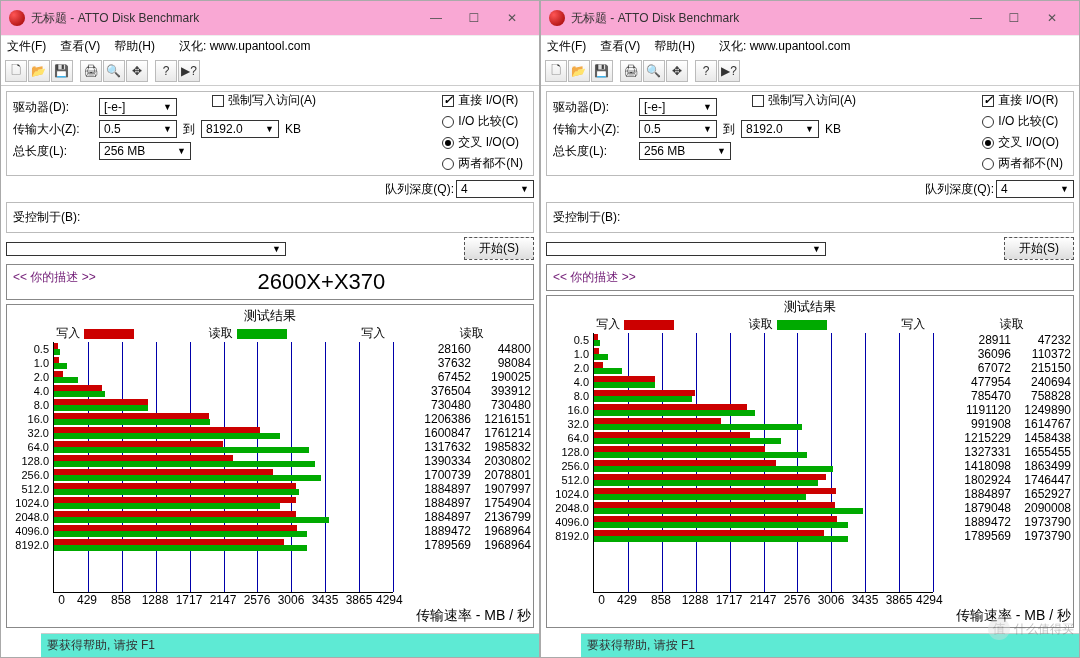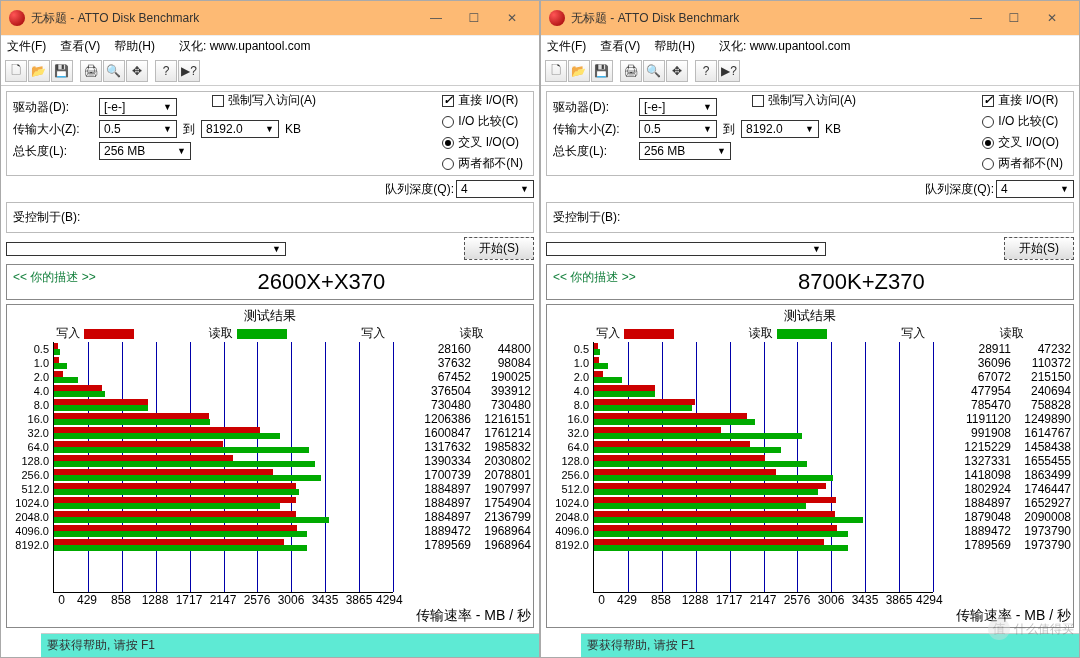--- a/index.html
+++ b/index.html
@@ -1,18 +1,18 @@
 <!DOCTYPE html>
 <html><head>
 <meta charset="utf-8">
 <style>
 *{box-sizing:border-box;margin:0;padding:0;font-family:"Microsoft YaHei",SimSun,Arial,sans-serif;font-size:12px;}
 body{background:#efefef;width:1080px;height:658px;display:flex;}
 .win{flex:1;background:#fff;border:1px solid #aaa;display:flex;flex-direction:column;position:relative;}
-.titlebar{display:flex;align-items:center;padding:6px 8px;background:#fdba74;border-bottom:1px solid #eee;}
+.titlebar{display:flex;align-items:center;padding:6px 8px;background:#f9a8d4;border-bottom:1px solid #eee;}
 .titlebar .ricon{width:16px;height:16px;border-radius:50%;background:radial-gradient(circle at 30% 30%,#f55,#900);margin-right:6px;}
 .titlebar .ttext{flex:1;color:#333;}
 .wbtn{width:38px;height:22px;display:flex;align-items:center;justify-content:center;color:#555;}
 .menubar{display:flex;align-items:center;padding:2px 6px;color:#000;gap:14px;}
 .menubar .hz{margin-left:10px;}
 .toolbar{display:flex;align-items:center;padding:3px 4px;gap:1px;border-bottom:1px solid #ccc;}
 .tbtn{width:22px;height:22px;border:1px solid #bbb;background:linear-gradient(#fff,#e8e8e8);display:flex;align-items:center;justify-content:center;font-size:12px;color:#333;}
 .tsep{width:5px;}
 .content{flex:1;padding:5px;display:flex;flex-direction:column;gap:4px;}
 .gbox{border:1px solid #bbb;padding:6px;}
@@ -28,21 +28,21 @@
 .cb.on i:after{content:"✓";position:absolute;top:-3px;left:0;font-size:12px;font-weight:bold;}
 .rb i{width:12px;height:12px;border:1px solid #333;border-radius:50%;display:inline-block;background:#fff;position:relative;}
 .rb.on i:after{content:"";position:absolute;top:2px;left:2px;width:6px;height:6px;background:#000;border-radius:50%;}
 .opt-right{position:absolute;right:10px;top:0;display:flex;flex-direction:column;gap:4px;}
 .opt-mid{position:absolute;left:205px;top:0;}
 .toprow{position:relative;height:85px;}
 .qrow{display:flex;align-items:center;justify-content:flex-end;gap:0;}
 .qrow .qlbl{margin-right:2px;}
 .startbtn{border:1px solid #555;padding:2px 14px;background:linear-gradient(#fff,#ddd);border-style:dashed;}
 .descbox{border:1px solid #888;padding:4px 6px;text-align:center;}
-.descbox .d1{float:left;color:#15803d;}
+.descbox .d1{float:left;color:#701a75;}
 .descbox .d2{font-size:22px;font-weight:normal;margin-left:20px;}
 .results{flex:1;border:1px solid #888;display:flex;flex-direction:column;padding:2px;}
 .rtitle{text-align:center;font-size:13px;}
 .legend{display:flex;justify-content:space-around;padding:0 10px;}
 .legend .lg{display:flex;align-items:center;gap:4px;}
 .legend .wbar{width:50px;height:10px;background:#c00;}
 .legend .rbar{width:50px;height:10px;background:#0a0;}
 .chartarea{flex:1;display:flex;position:relative;}
 .ylabels{width:44px;display:flex;flex-direction:column;justify-content:flex-start;text-align:right;padding-right:4px;}
 .ylabels span{height:14px;line-height:14px;font-size:11px;}
@@ -446,21 +446,20 @@
   <div style="display:flex;align-items:center;gap:6px;">
     <div class="sel big">
           <span></span>
           <span class="arr">▼</span>
         </div>
     <div style="flex:1"></div>
     <div class="startbtn">开始(S)</div>
   </div>
   <div class="descbox">
     <span class="d1">&lt;&lt;  你的描述  &gt;&gt;</span>
-    <span class="d2">8700K+Z370</span>
   </div>
   <div class="results">
     <div class="rtitle">测试结果</div>
     <div class="legend">
       <div class="lg">
             <span>写入</span>
             <div class="wbar"></div>
           </div>
       <div class="lg">
             <span>读取</span>

